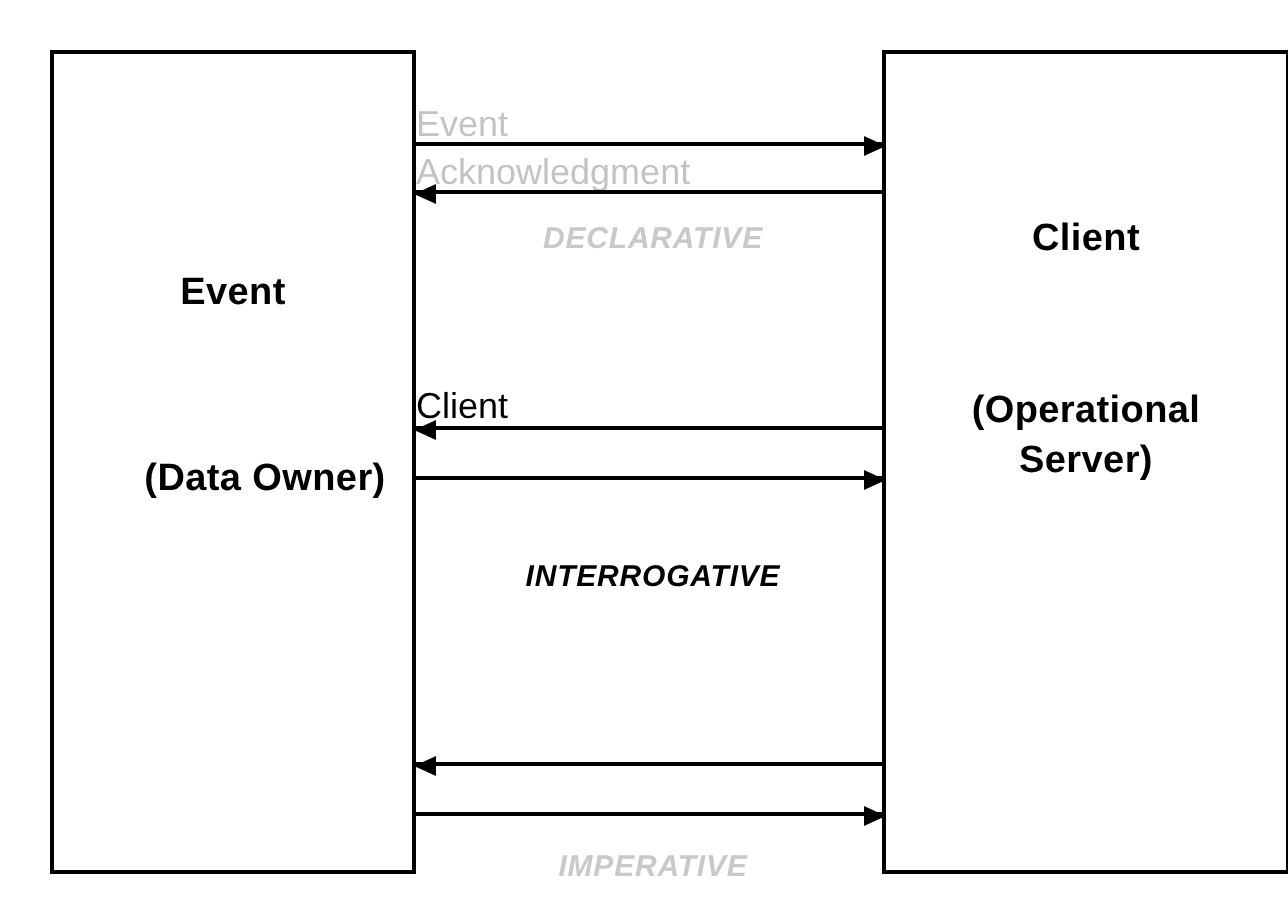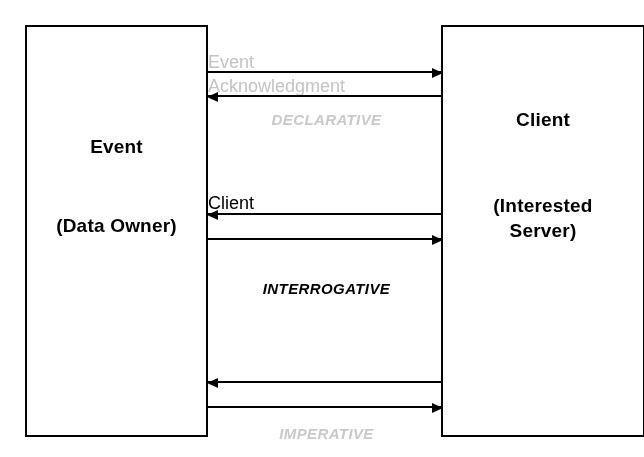--- a/index.html
+++ b/index.html
@@ -30,21 +30,21 @@
     position: absolute;
     width: 100%;
     text-align: center;
     font-weight: bold;
     font-size: 19px;
     color: #000000;
     line-height: 25px;
     letter-spacing: 0.2px;
   }
   #server-name   { top: 107px; }
-  #server-sub    { top: 186px; }
+  #server-sub    { top: 200px; margin-left: 16px; }
   #client-name   { top: 80px; }
   #client-sub    { top: 166px; }
 
   
   .msg-line {
     position: absolute;
     height: 0;
     border-top: 2px solid #000000;
     left: 208px;
     width: 234px;
@@ -100,21 +100,21 @@
 <div id="canvas">
 
   <div class="actor-box" id="server-box">
     <div class="actor-label" id="server-name">Event</div>
     <div class="actor-label" id="server-sub">(Data Owner)</div>
   </div>
 
   <div class="actor-box" id="client-box">
     <div class="actor-label" id="client-name">Client</div>
     <div class="actor-label" id="client-sub">
-      <div>(Interested</div>
+      <div>(Operational</div>
       <div>Server)</div>
     </div>
   </div>
 
   <div class="msg-label faded" style="top:54px">Event</div>
   <div class="msg-line" style="top:71px">
     <span class="arrow-head right"></span>
   </div>
 
   <div class="msg-label faded" style="top:78px">Acknowledgment</div>

